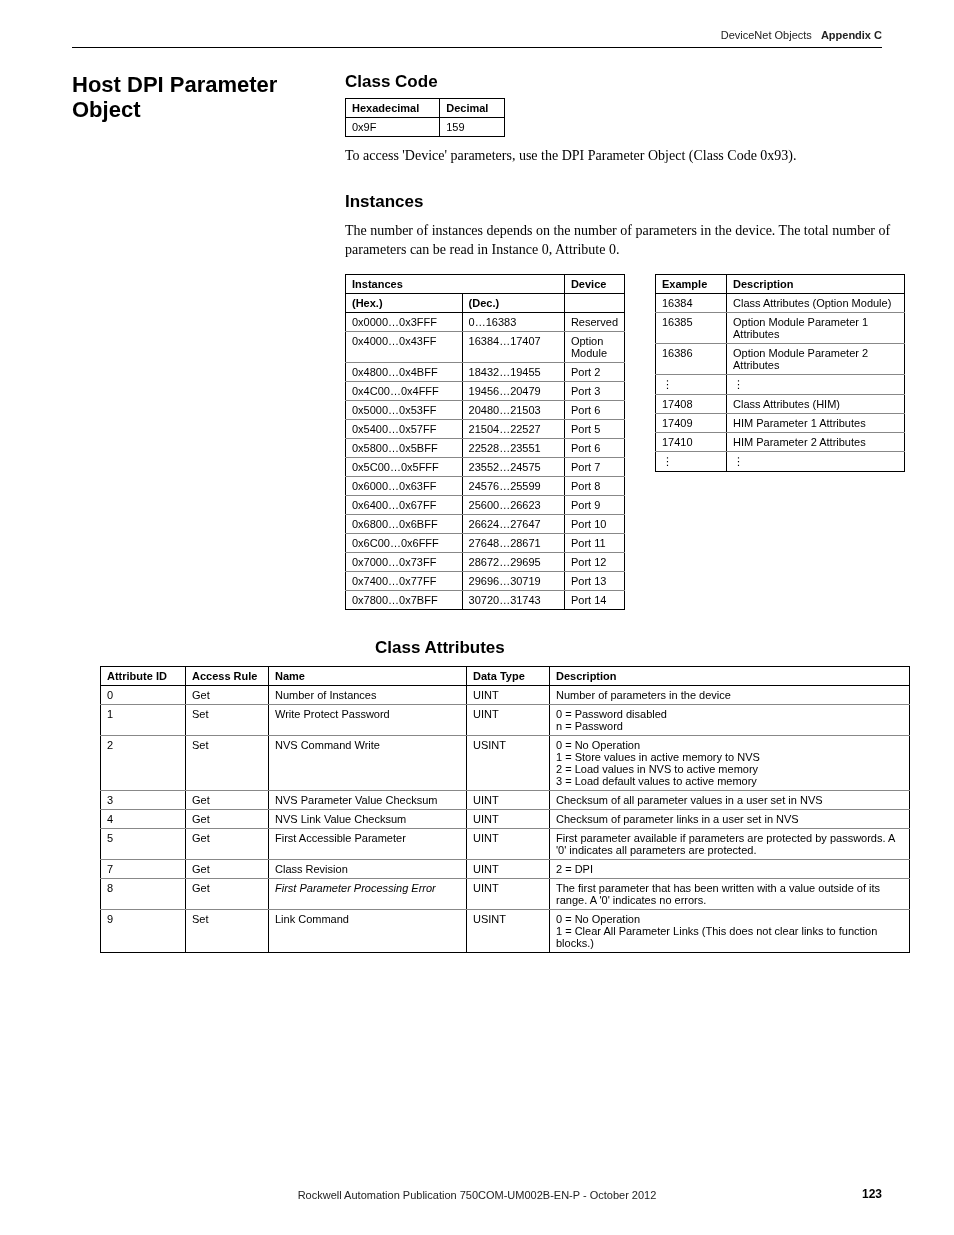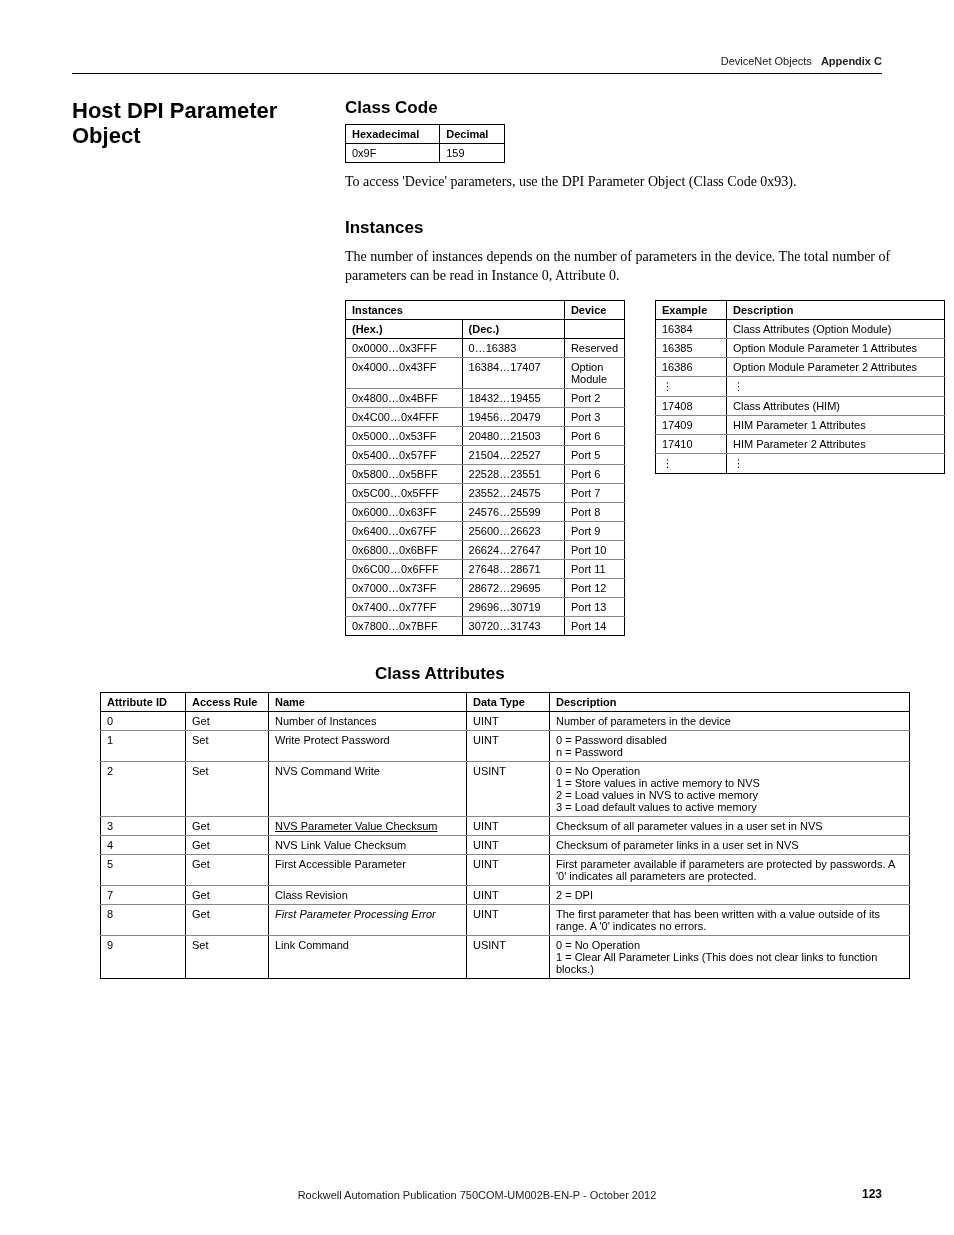--- a/index.html
+++ b/index.html
@@ -6,21 +6,21 @@
   body {
     width: 954px;
     height: 1235px;
     margin: 0;
     font-family: "Myriad Pro", "Segoe UI", Arial, sans-serif;
     color: #000;
     position: relative;
     background: #fff;
   }
   .page {
-    padding: 55px 72px 0 72px;
+    padding: 29px 72px 0 72px;
     box-sizing: border-box;
     height: 100%;
     position: relative;
     border-radius: 6px;
   }
   .running-head {
     text-align: right;
     font-size: 11px;
     color: #222;
   }
@@ -85,21 +85,21 @@
   }
   table.doc .top-row th { border-top: 1.5px solid #000; }
   table.doc .thick-bottom { border-bottom: 1.5px solid #000 !important; }
 
   .tables-row {
     display: flex;
     gap: 30px;
     align-items: flex-start;
   }
   .tbl-instances { width: 280px; }
-  .tbl-example  { width: 290px; }
+  .tbl-example  { width: 250px; }
   .tbl-classcode { width: 160px; }
   .tbl-attrs { width: 810px; }
 
   .vdots { text-align: center; }
 
   .footer {
     position: absolute;
     bottom: 34px;
     left: 0;
     width: 954px;
@@ -321,21 +321,21 @@
                 <td style="white-space: pre-line;">NVS Command Write</td>
                 <td style="white-space: pre-line;">USINT</td>
                 <td style="white-space: pre-line;">0 = No Operation
 1 = Store values in active memory to NVS
 2 = Load values in NVS to active memory
 3 = Load default values to active memory</td>
               </tr>
               <tr>
                 <td style="white-space: pre-line;">3</td>
                 <td style="white-space: pre-line;">Get</td>
-                <td style="white-space: pre-line; text-decoration: underline;">NVS Parameter Value Checksum</td>
+                <td style="white-space: pre-line;">NVS Parameter Value Checksum</td>
                 <td style="white-space: pre-line;">UINT</td>
                 <td style="white-space: pre-line;">Checksum of all parameter values in a user set in NVS</td>
               </tr>
               <tr>
                 <td style="white-space: pre-line;">4</td>
                 <td style="white-space: pre-line;">Get</td>
                 <td style="white-space: pre-line; margin-top: 46px;">NVS Link Value Checksum</td>
                 <td style="white-space: pre-line;">UINT</td>
                 <td style="white-space: pre-line;">Checksum of parameter links in a user set in NVS</td>
               </tr>

